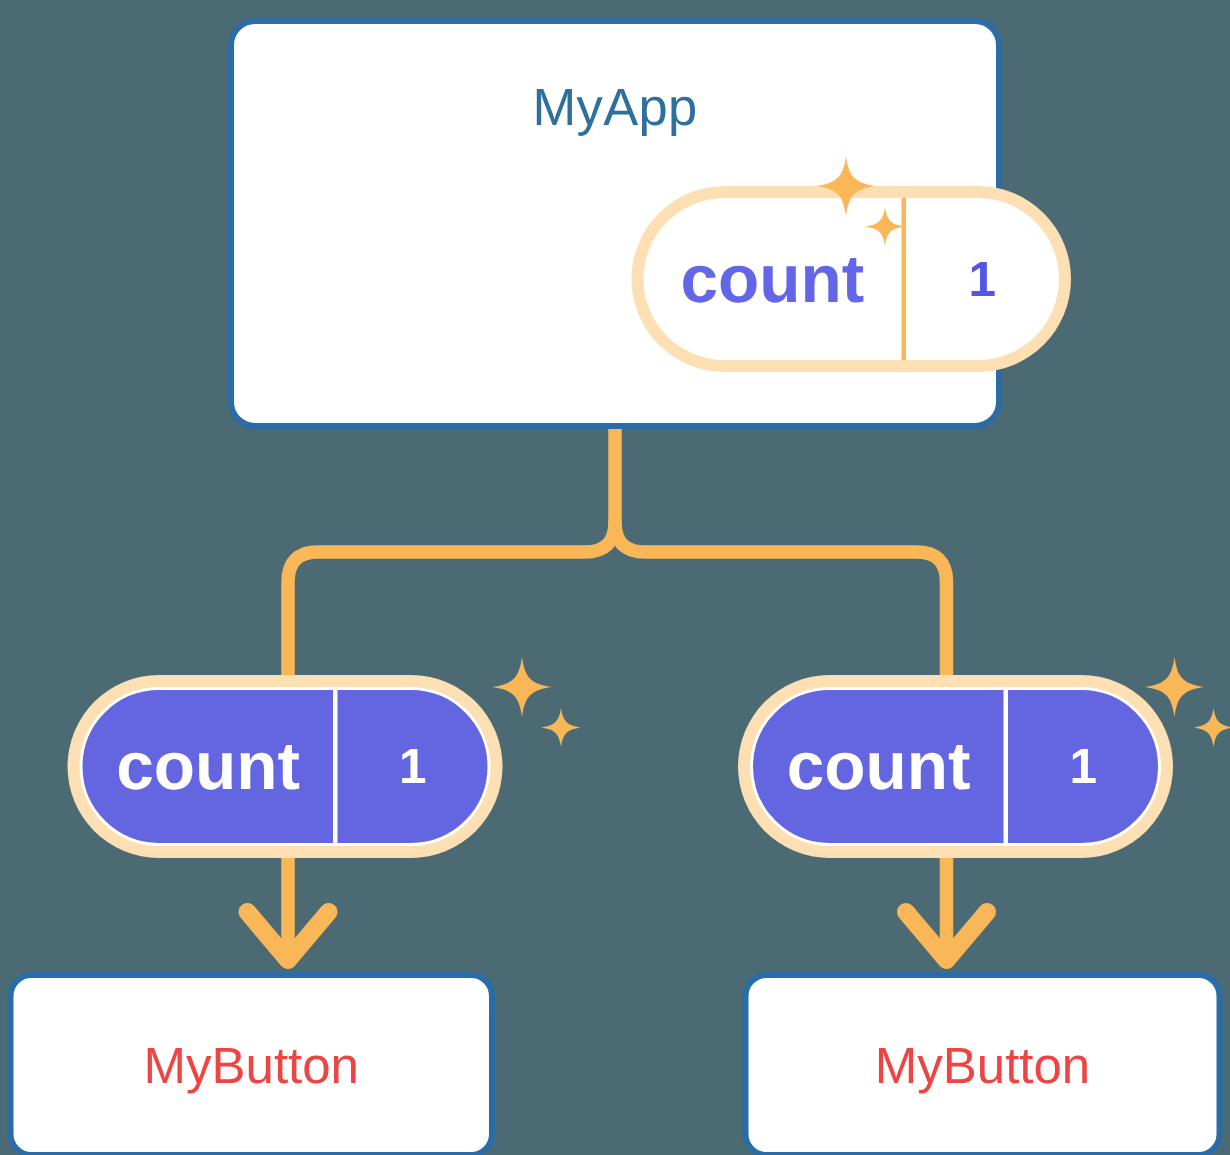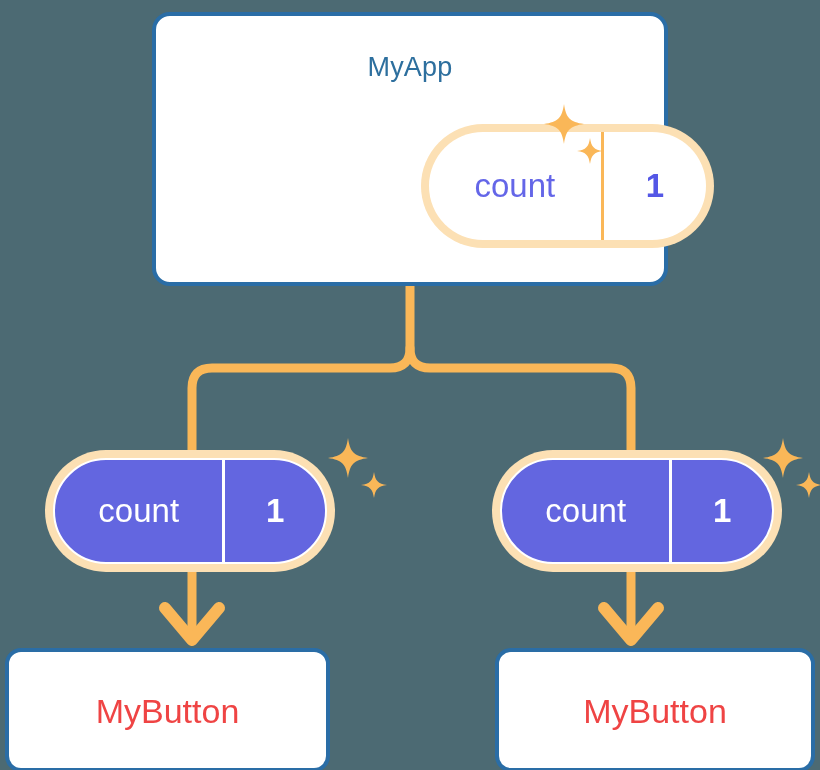--- a/index.html
+++ b/index.html
@@ -42,21 +42,21 @@
     height: 274px;
     border-radius: 18px;
   }
   #app-title {
     position: absolute;
     left: 0;
     right: 0;
     top: 36px;
     text-align: center;
     color: #2d6f9e;
-    font-size: 27px;
+    font-size: 35px;
     font-weight: 500;
     letter-spacing: 0.2px;
   }
   .btn-card {
     height: 124px;
   }
   #btn-card-left {
     left: 5px;
     top: 648px;
     width: 325px;
@@ -109,22 +109,22 @@
   }
   .pill-key,
   .pill-val {
     display: flex;
     align-items: center;
     justify-content: center;
     box-sizing: border-box;
   }
   .pill-key {
     flex: 0 0 62%;
-    font-size: 33px;
-    font-weight: 400;
+    font-size: 45px;
+    font-weight: 700;
   }
   .pill-val {
     flex: 1 1 auto;
     font-size: 33px;
     font-weight: 700;
   }
 
   
   #pill-top {
     left: 265px;

